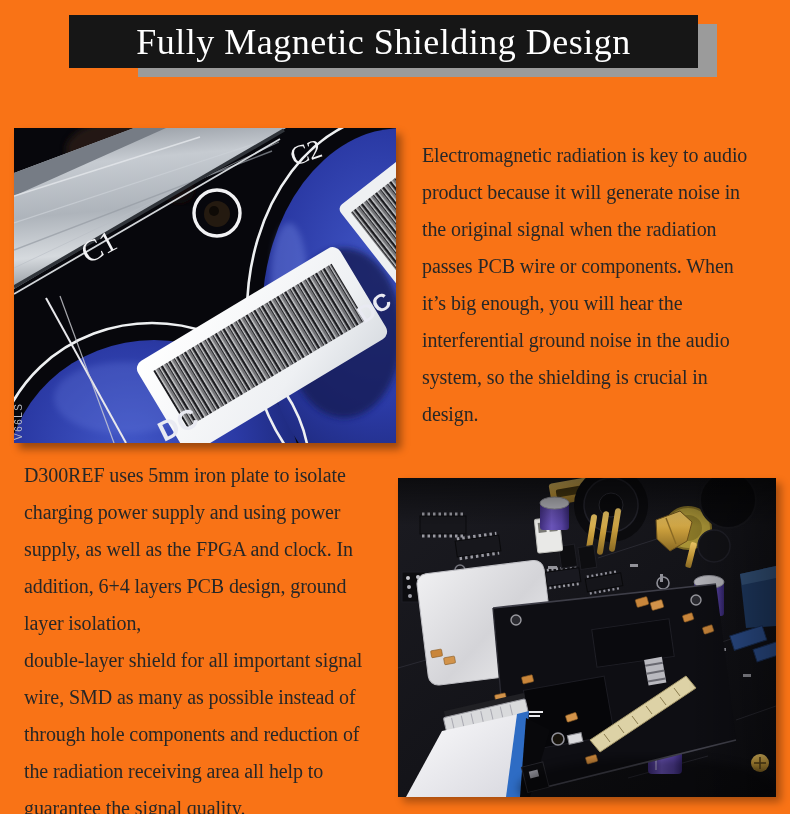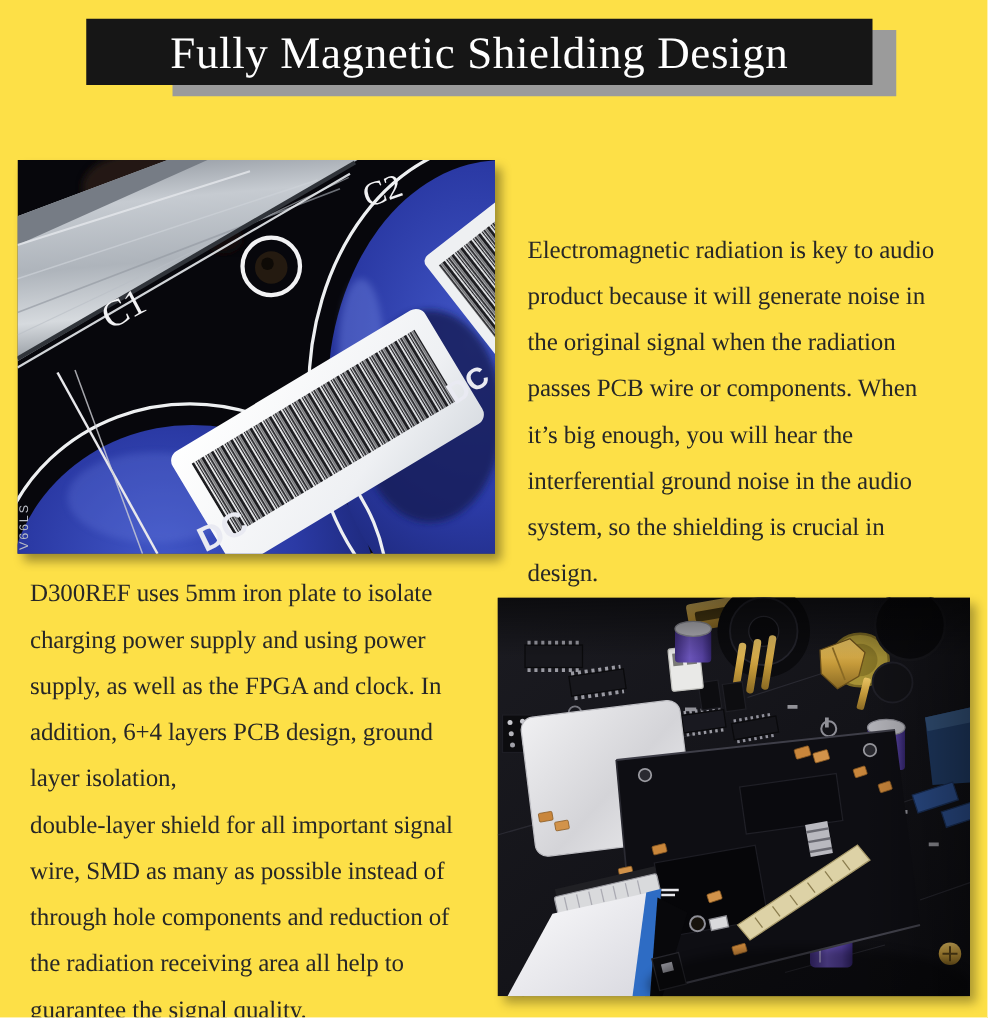--- a/index.html
+++ b/index.html
@@ -1,25 +1,25 @@
 <!DOCTYPE html>
 <html><head>
 <meta charset="utf-8">
 <style>
   html,body{margin:0;padding:0;background:#ffffff;}
-  .page{position:relative;width:790px;height:814px;background:#fde047;overflow:hidden;
+  .page{position:relative;width:790px;height:814px;background:#f97316;overflow:hidden;
         font-family:"Liberation Serif","DejaVu Serif",serif;}
   .banner-shadow{position:absolute;left:138px;top:24px;width:579px;height:53px;background:#9b9b9b;z-index:1;}
   .banner{position:absolute;left:69px;top:15px;width:629px;height:53px;background:#161616;z-index:2;
           display:flex;align-items:center;justify-content:center;}
   .banner-title{color:#ffffff;font-size:36px;letter-spacing:0.5px;white-space:nowrap;
                 font-family:"Liberation Serif","DejaVu Serif",serif;}
   .para{position:absolute;color:#272727;font-size:20px;line-height:37px;letter-spacing:-0.1px;
         white-space:pre;z-index:2;}
-  .para.intro{left:422px;top:137px;margin-top:45px;}
+  .para.intro{left:422px;top:137px;}
   .para.detail{left:24px;top:457px;}
   figure.photo{margin:0;position:absolute;z-index:2;}
   .photo-capacitors{left:14px;top:128px;width:382px;height:315px;box-shadow:5px 6px 8px rgba(0,0,0,0.38);}
   .photo-pcb{left:398px;top:478px;width:378px;height:319px;box-shadow:5px 5px 8px rgba(0,0,0,0.32);}
   figure.photo svg{display:block;}
 </style>
 </head>
 <body>
 
 <div class="page">

